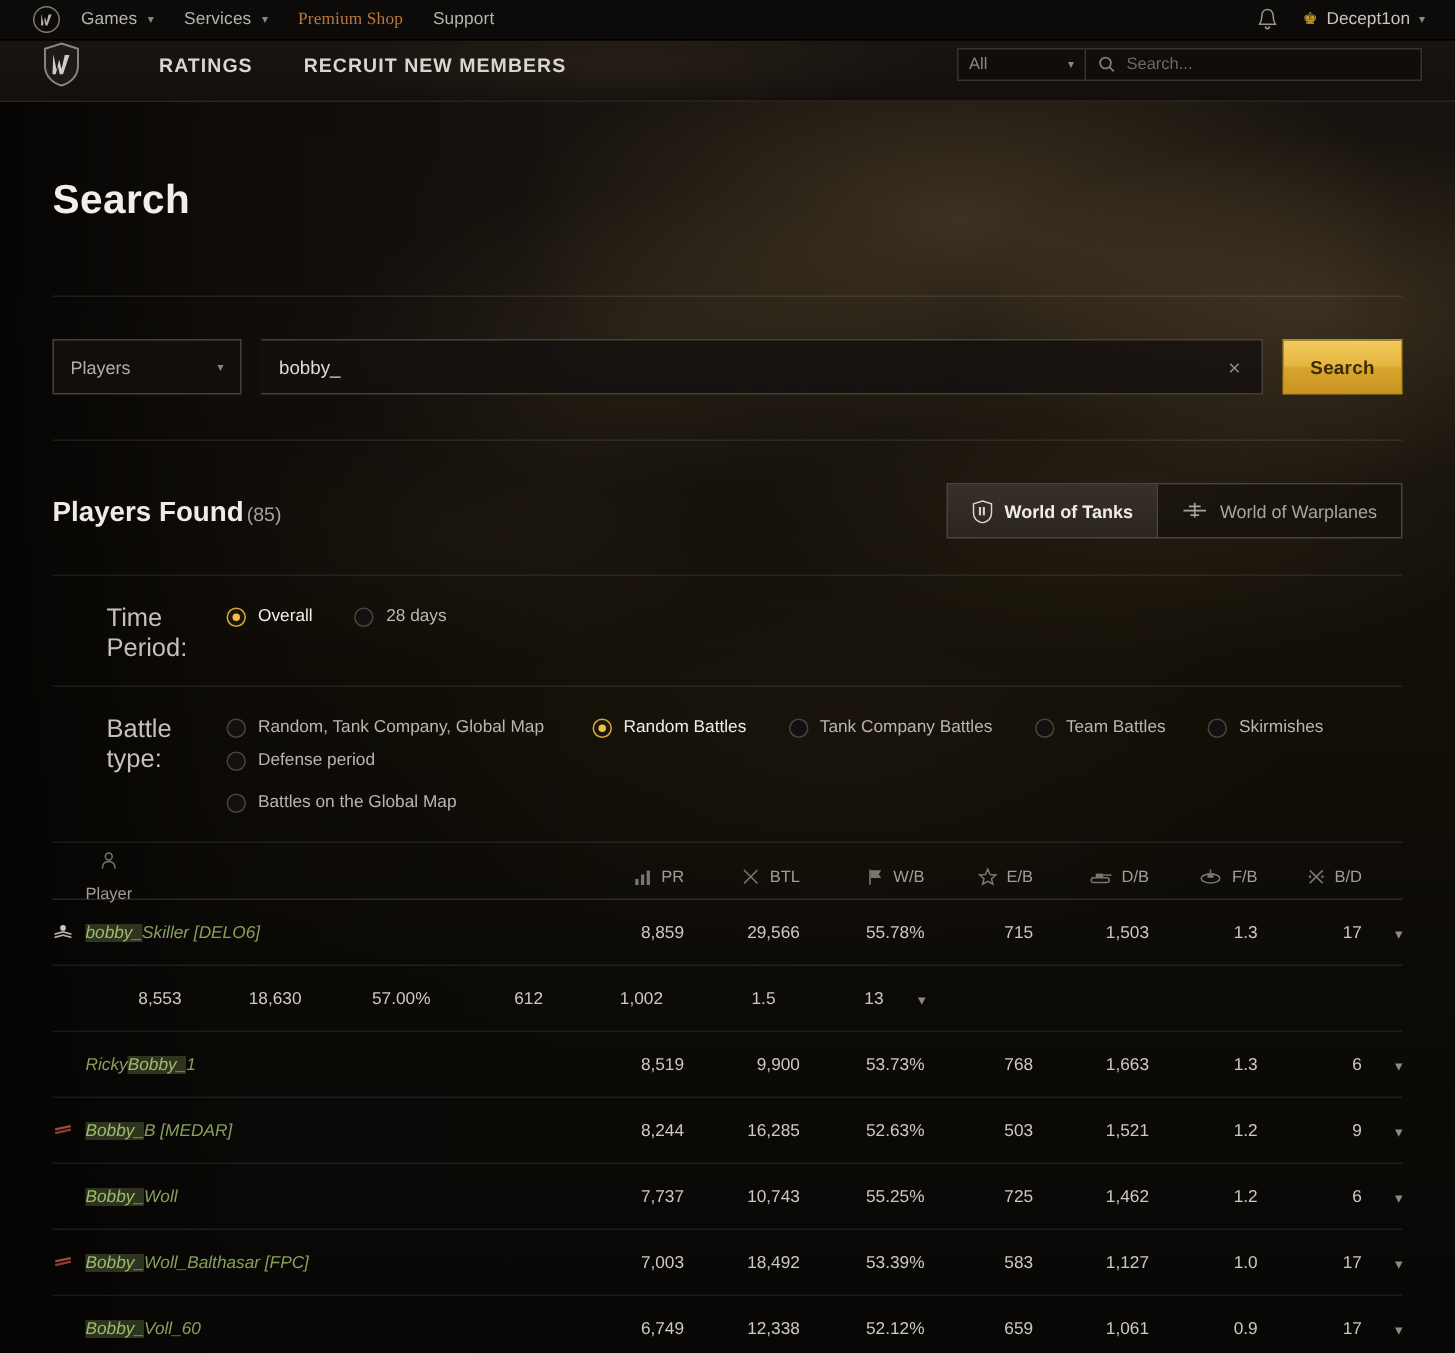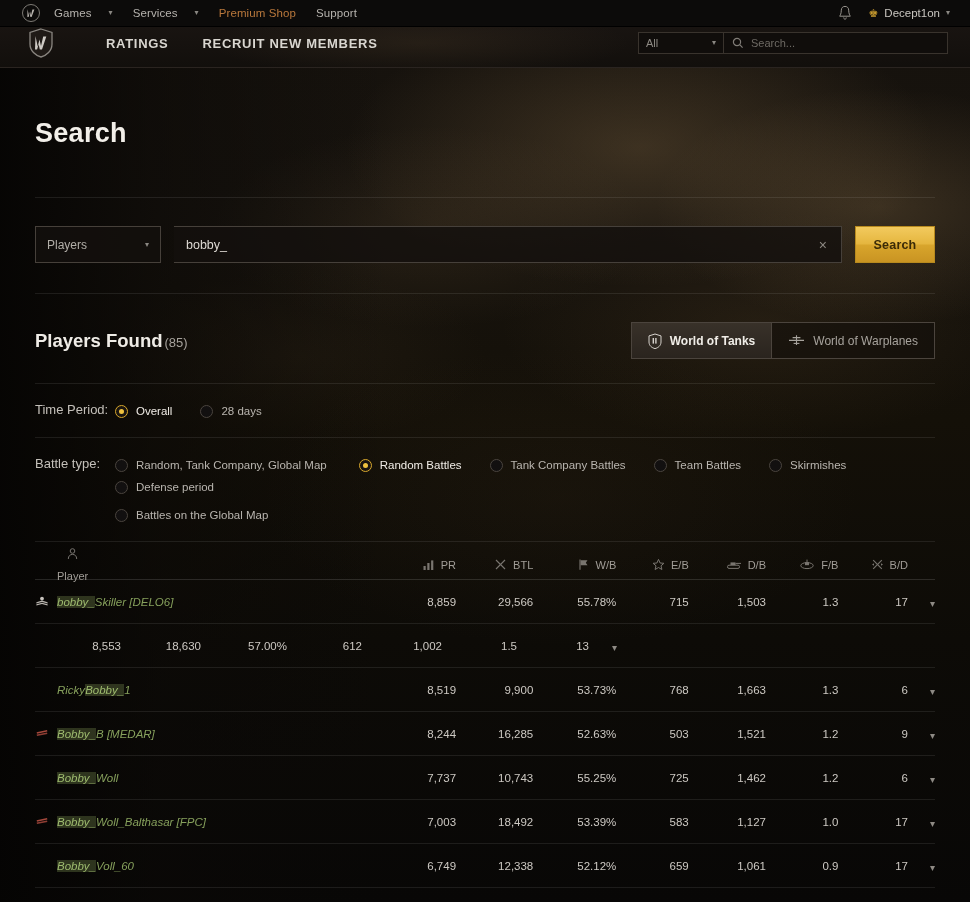--- a/index.html
+++ b/index.html
@@ -40,24 +40,24 @@
   .wg-logo {
     width: 18px; height: 18px; margin-left: 22px; margin-right: 14px;
     border-radius: 50%; border: 1px solid #7d7a74;
     display: flex; align-items: center; justify-content: center;
     flex: none;
   }
   .wg-logo svg { display: block; }
   .topnav { display: flex; align-items: center; gap: 20px; }
   .topnav-item {
     font-size: 11.5px; color: #b6b3ae; letter-spacing: .1px;
-    display: flex; align-items: center; gap: 17px; cursor: pointer;
+    display: flex; align-items: center; gap: 7px; cursor: pointer;
     white-space: nowrap;
   }
-  .topnav-item.premium { color: #b9783c; }
+  .topnav-item.premium { color: #b9783c; font-family: Liberation Serif, serif; }
   .caret { font-size: 8px; color: #8a8782; line-height: 1; }
   .topbar-right {
     margin-left: auto; margin-right: 20px;
     display: flex; align-items: center; gap: 16px;
   }
   .bell { width: 14px; height: 16px; cursor: pointer; }
   .user-menu {
     display: flex; align-items: center; gap: 6px;
     font-size: 11.5px; color: #c9c6c0; cursor: pointer;
   }
@@ -170,22 +170,23 @@
   }
   .gametab.active {
     color: #f0ede7; font-weight: bold;
     background: linear-gradient(180deg, #383129 0%, #2a241e 100%);
   }
   .gametab + .gametab { border-left: 1px solid #4b443d; }
 
   
   .filter-row { display: flex; align-items: flex-start; padding: 16px 0 15px; }
   .filter-label {
-    font-size: 13px; color: #c4c0ba; width: 80px; flex: none;
+    font-size: 17px; color: #c4c0ba; width: 80px; flex: none;
     padding-top: 2px;
+    margin-left: 36px;
   }
   .filter-opts { display: flex; flex-wrap: wrap; align-items: center; }
   .radio-opt {
     display: flex; align-items: center; gap: 8px;
     margin-right: 28px; cursor: pointer; white-space: nowrap;
     height: 22px;
   }
   .radio-opt.wide { margin-right: 32px; }
   .radio {
     width: 13px; height: 13px; border-radius: 50%; flex: none;

